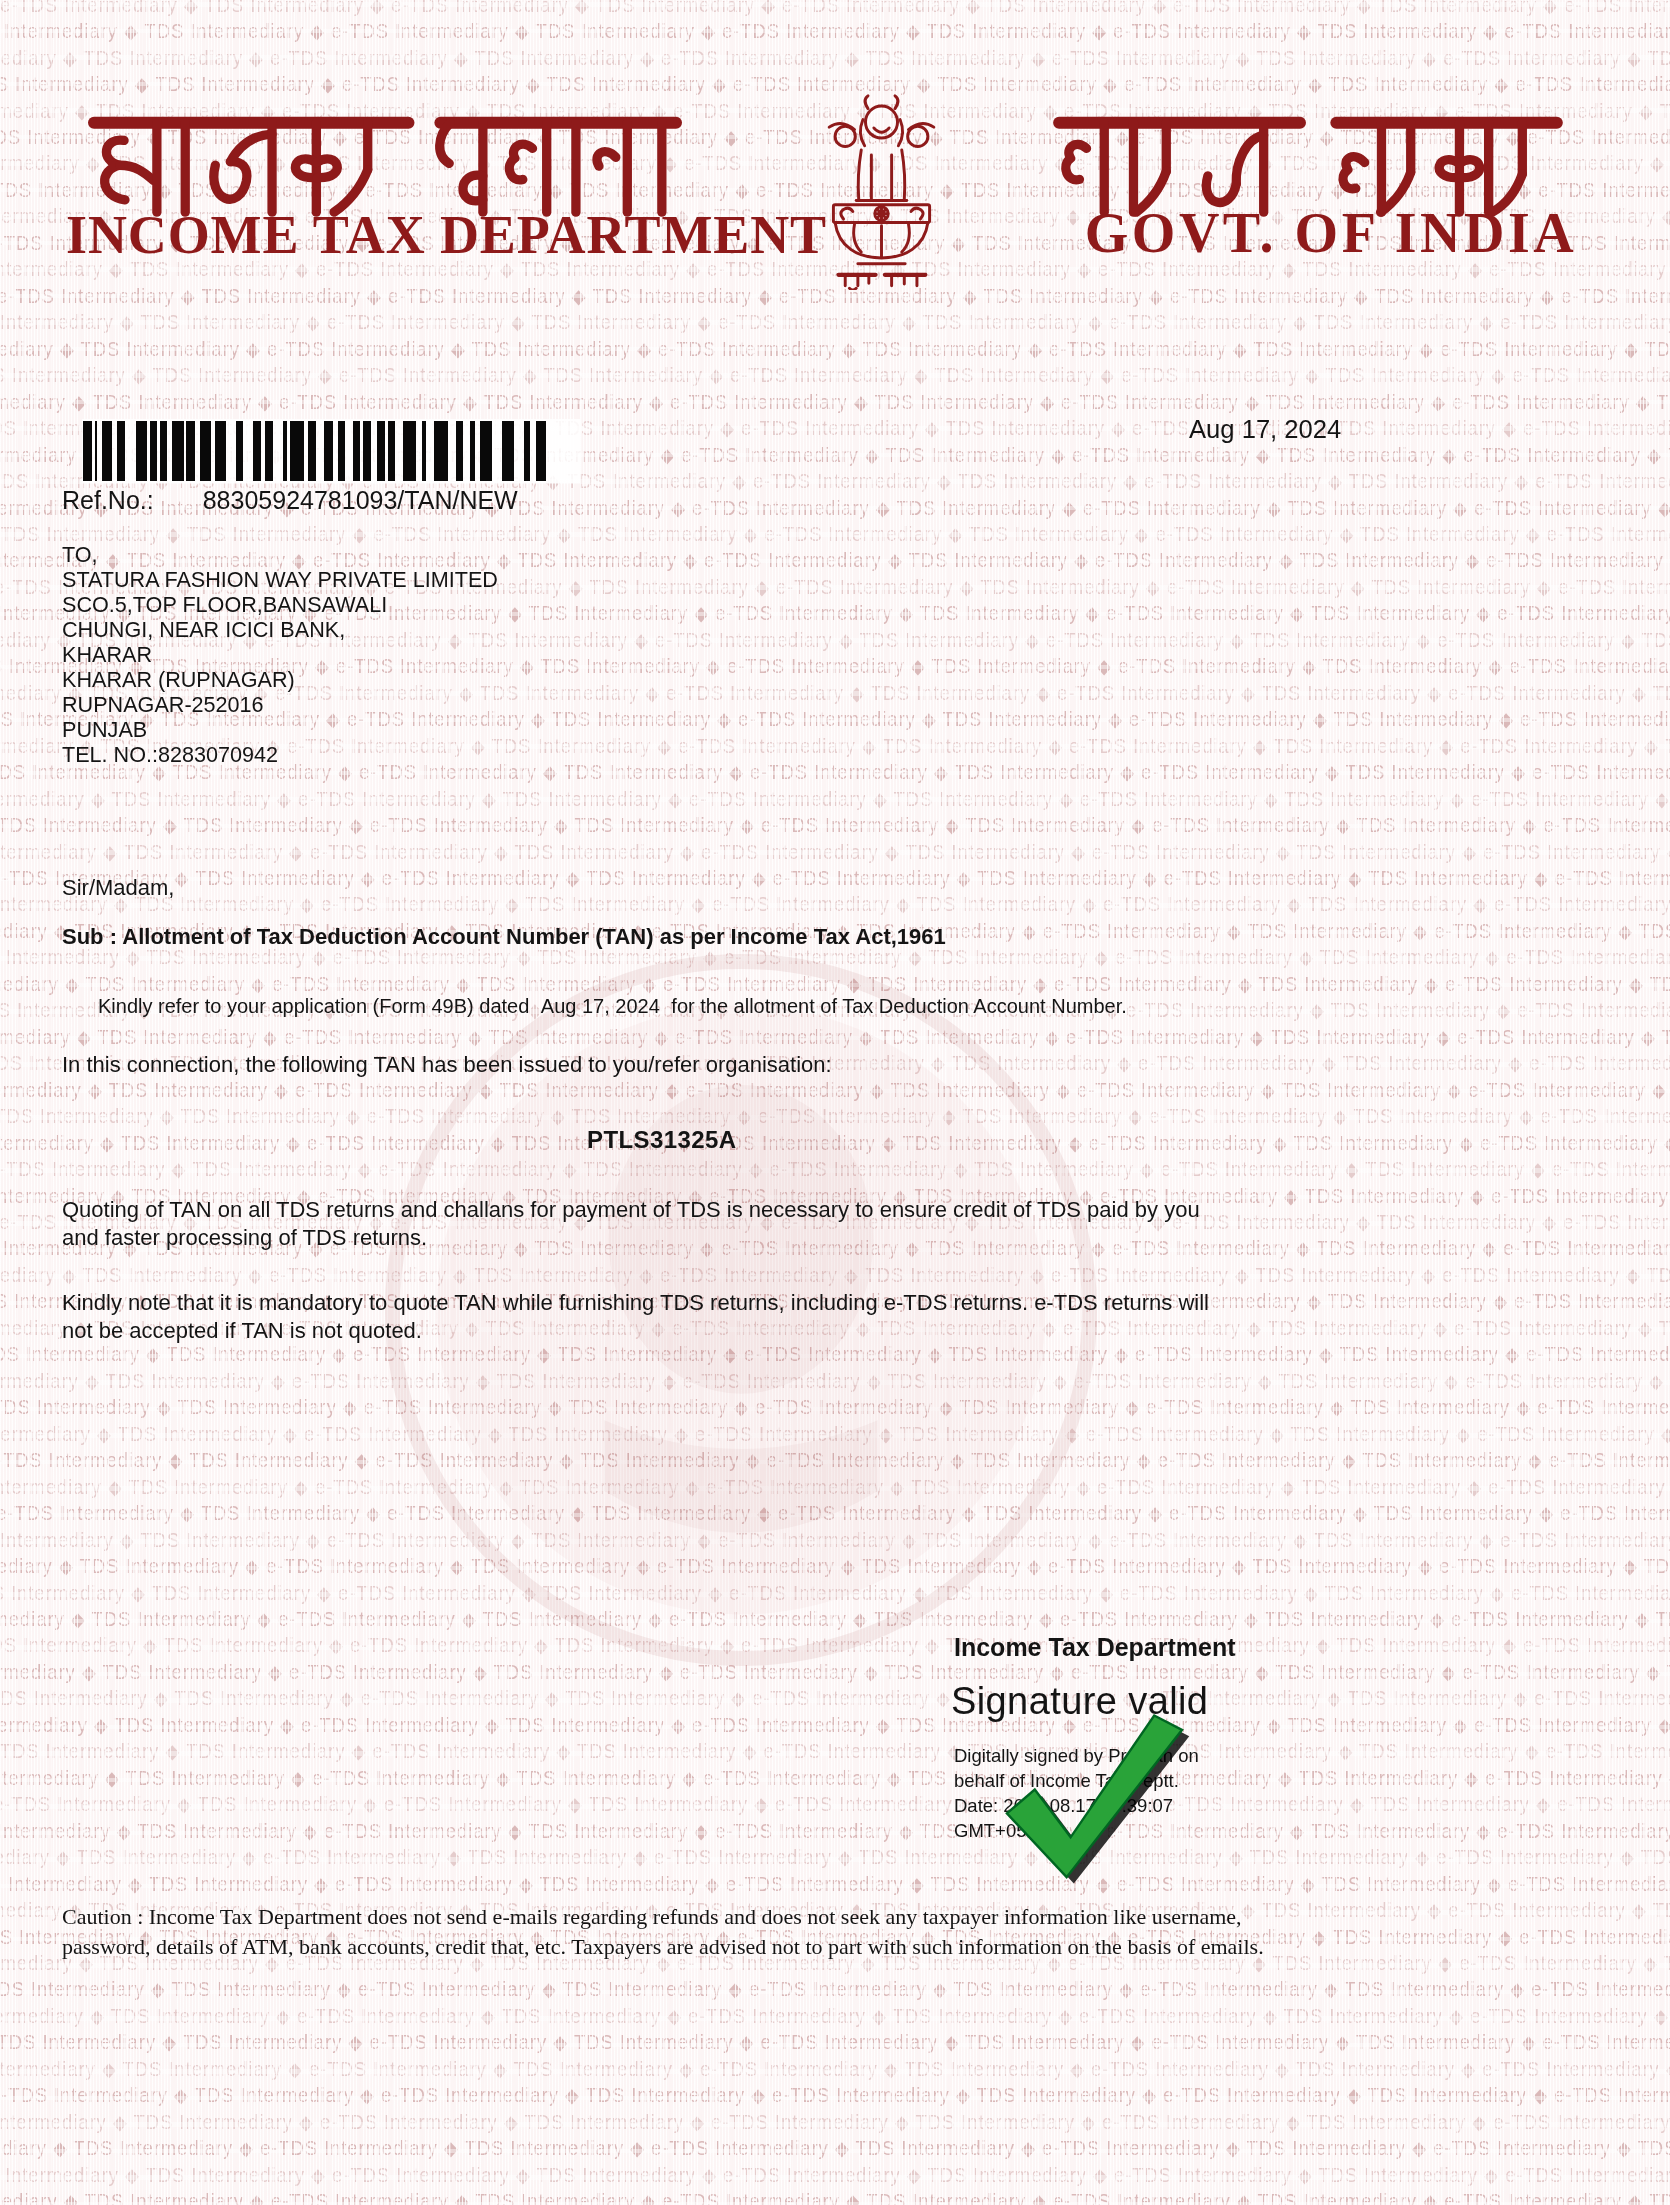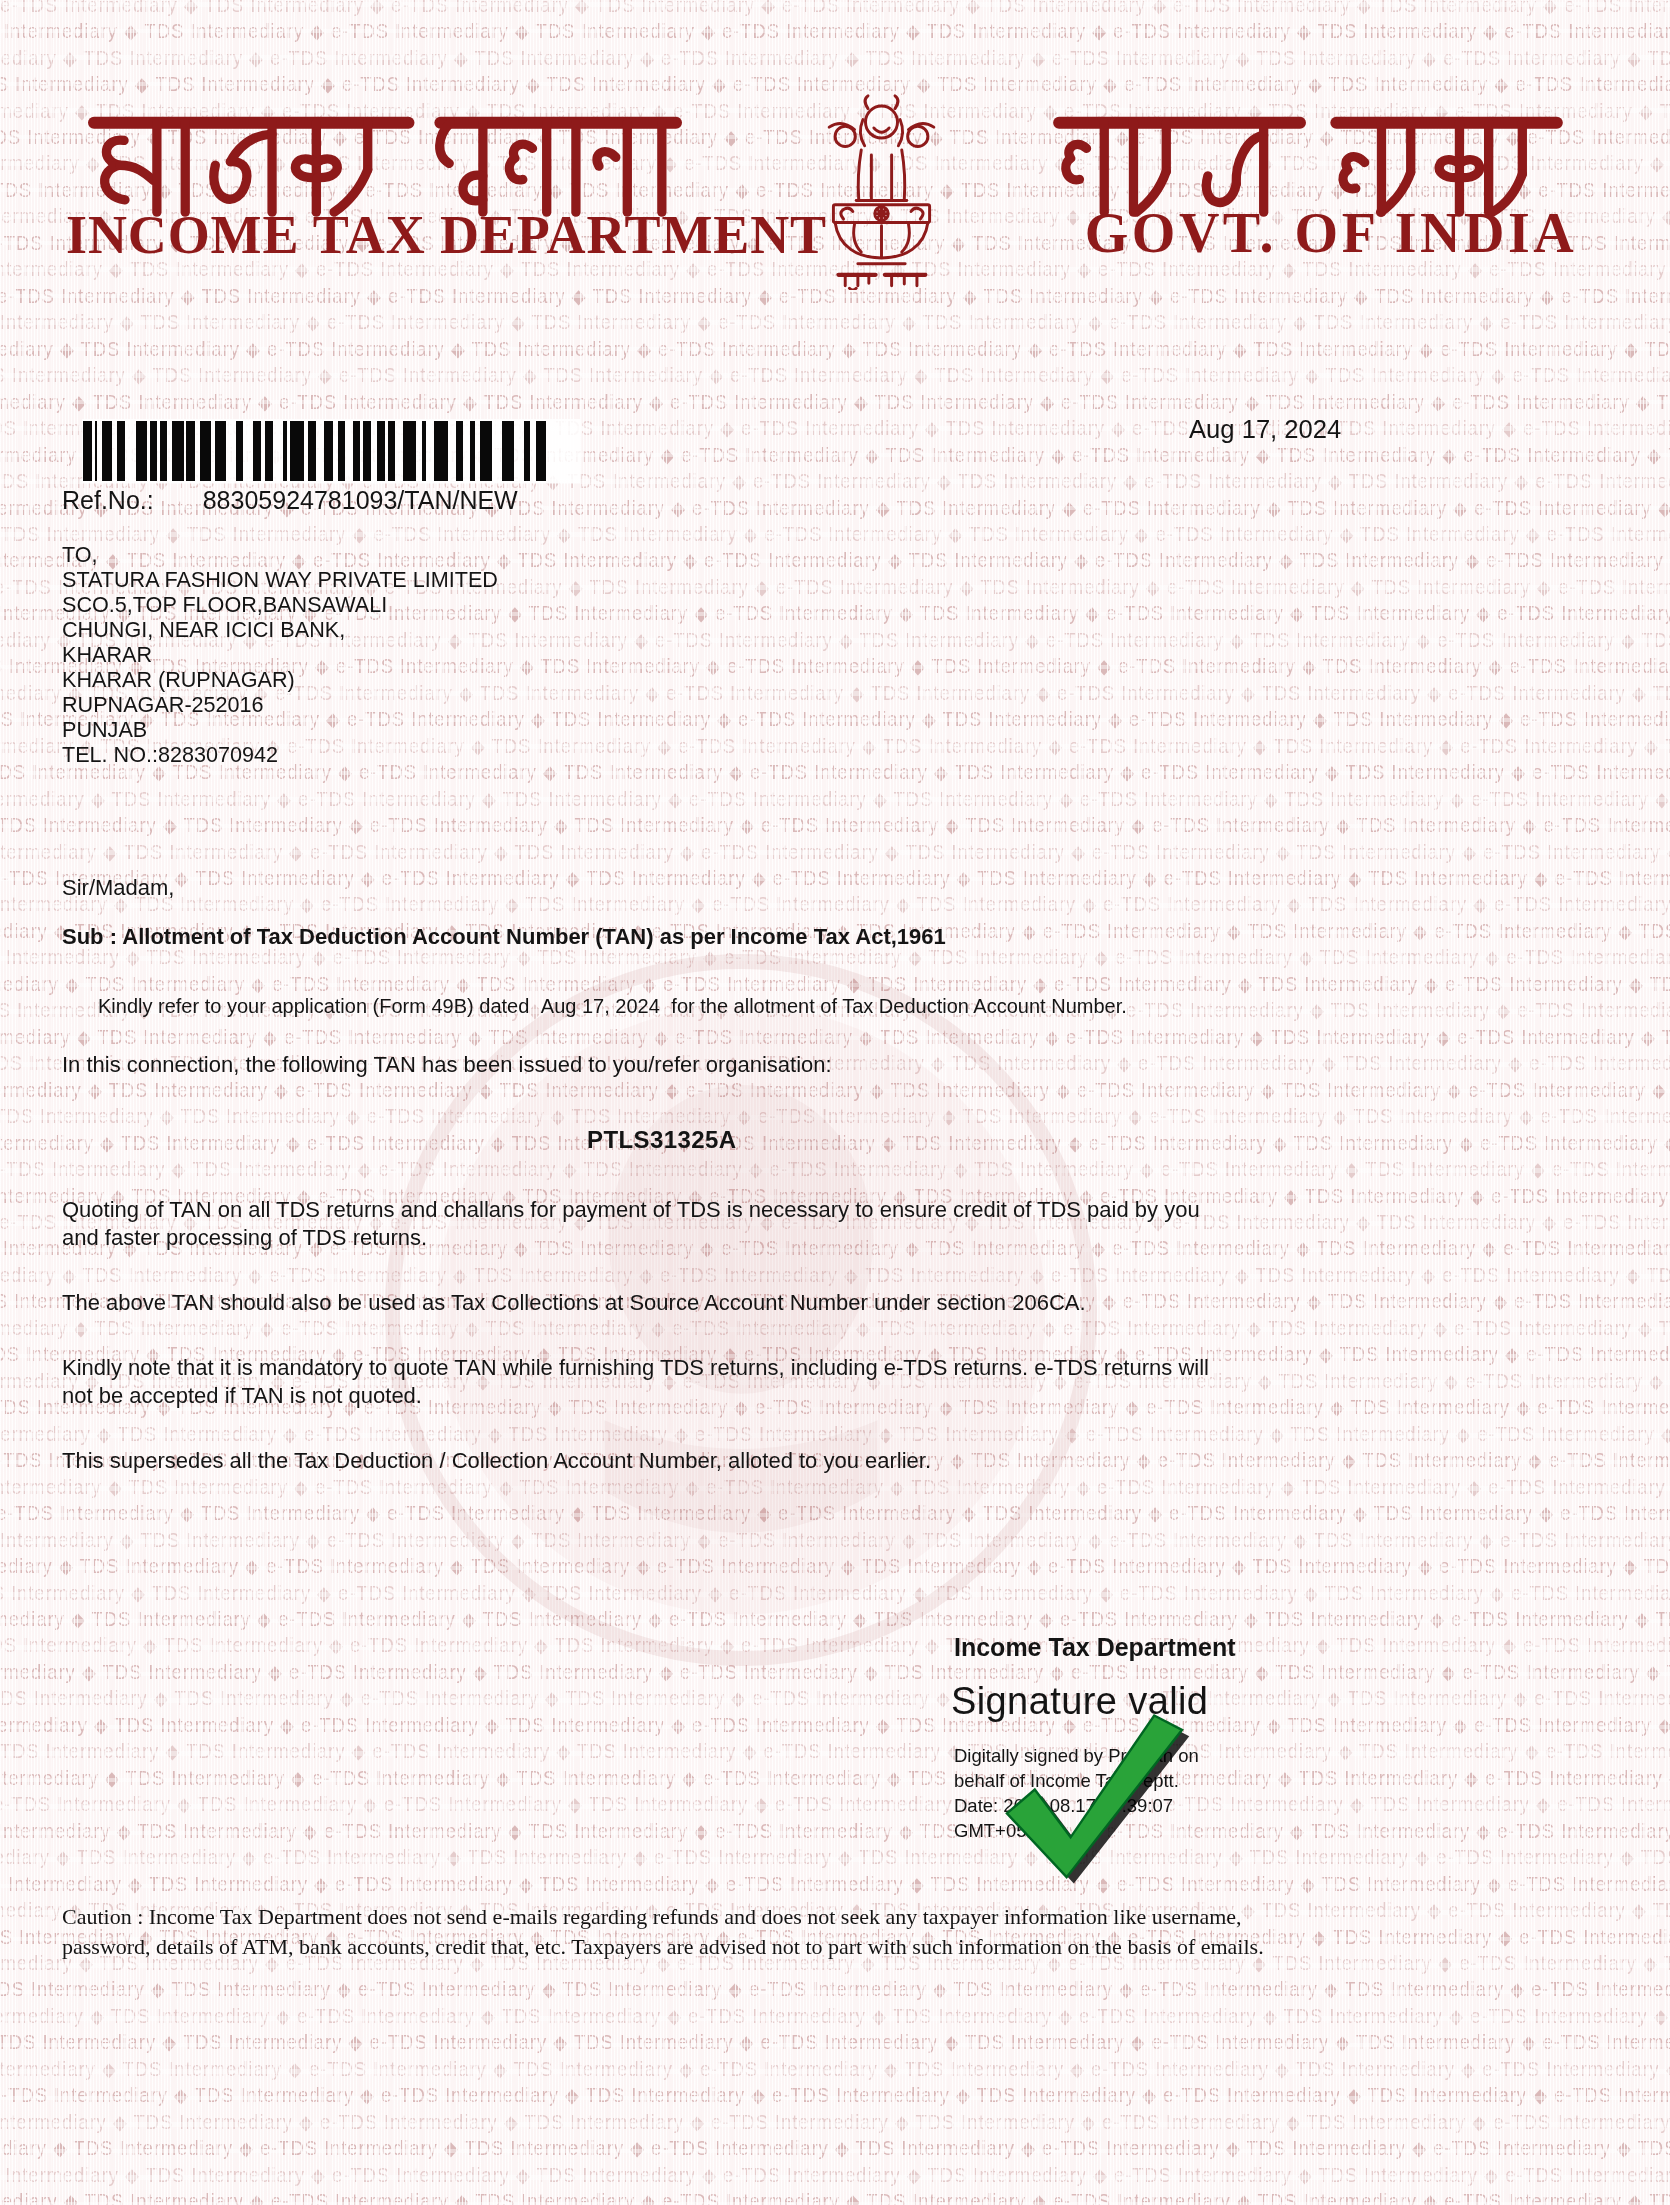--- a/index.html
+++ b/index.html
@@ -308,24 +308,22 @@
   <span>Kindly refer to your application (Form 49B) dated</span><span class="dt">Aug 17, 2024</span><span>for the allotment of Tax Deduction Account Number.</span>
 </div>
 
 <div id="connection" class="abs">In this connection, the following TAN has been issued to you/refer organisation:</div>
 
 <div id="tan-number" class="abs">PTLS31325A</div>
 
 <div id="paragraphs" class="abs">
     <div class="para">Quoting of TAN on all TDS returns and challans for payment of TDS is necessary to ensure credit of TDS paid by you
 and faster processing of TDS returns.</div>
-    <div class="para">The above TAN should also be used as Tax Collections at Source Account Number under section 206CA.</div>
     <div class="para">Kindly note that it is mandatory to quote TAN while furnishing TDS returns, including e-TDS returns. e-TDS returns will
 not be accepted if TAN is not quoted.</div>
-    <div class="para">This supersedes all the Tax Deduction / Collection Account Number, alloted to you earlier.</div>
   </div>
 
 <div id="sig-dept" class="abs">Income Tax Department</div>
 
 <div id="sig-valid" class="abs">Signature valid</div>
 
 <div id="sig-digital" class="abs">Digitally signed by Protean on
 behalf of Income Tax Deptt.
 Date: 2024.08.17 09:39:07
 GMT+05:30</div>

